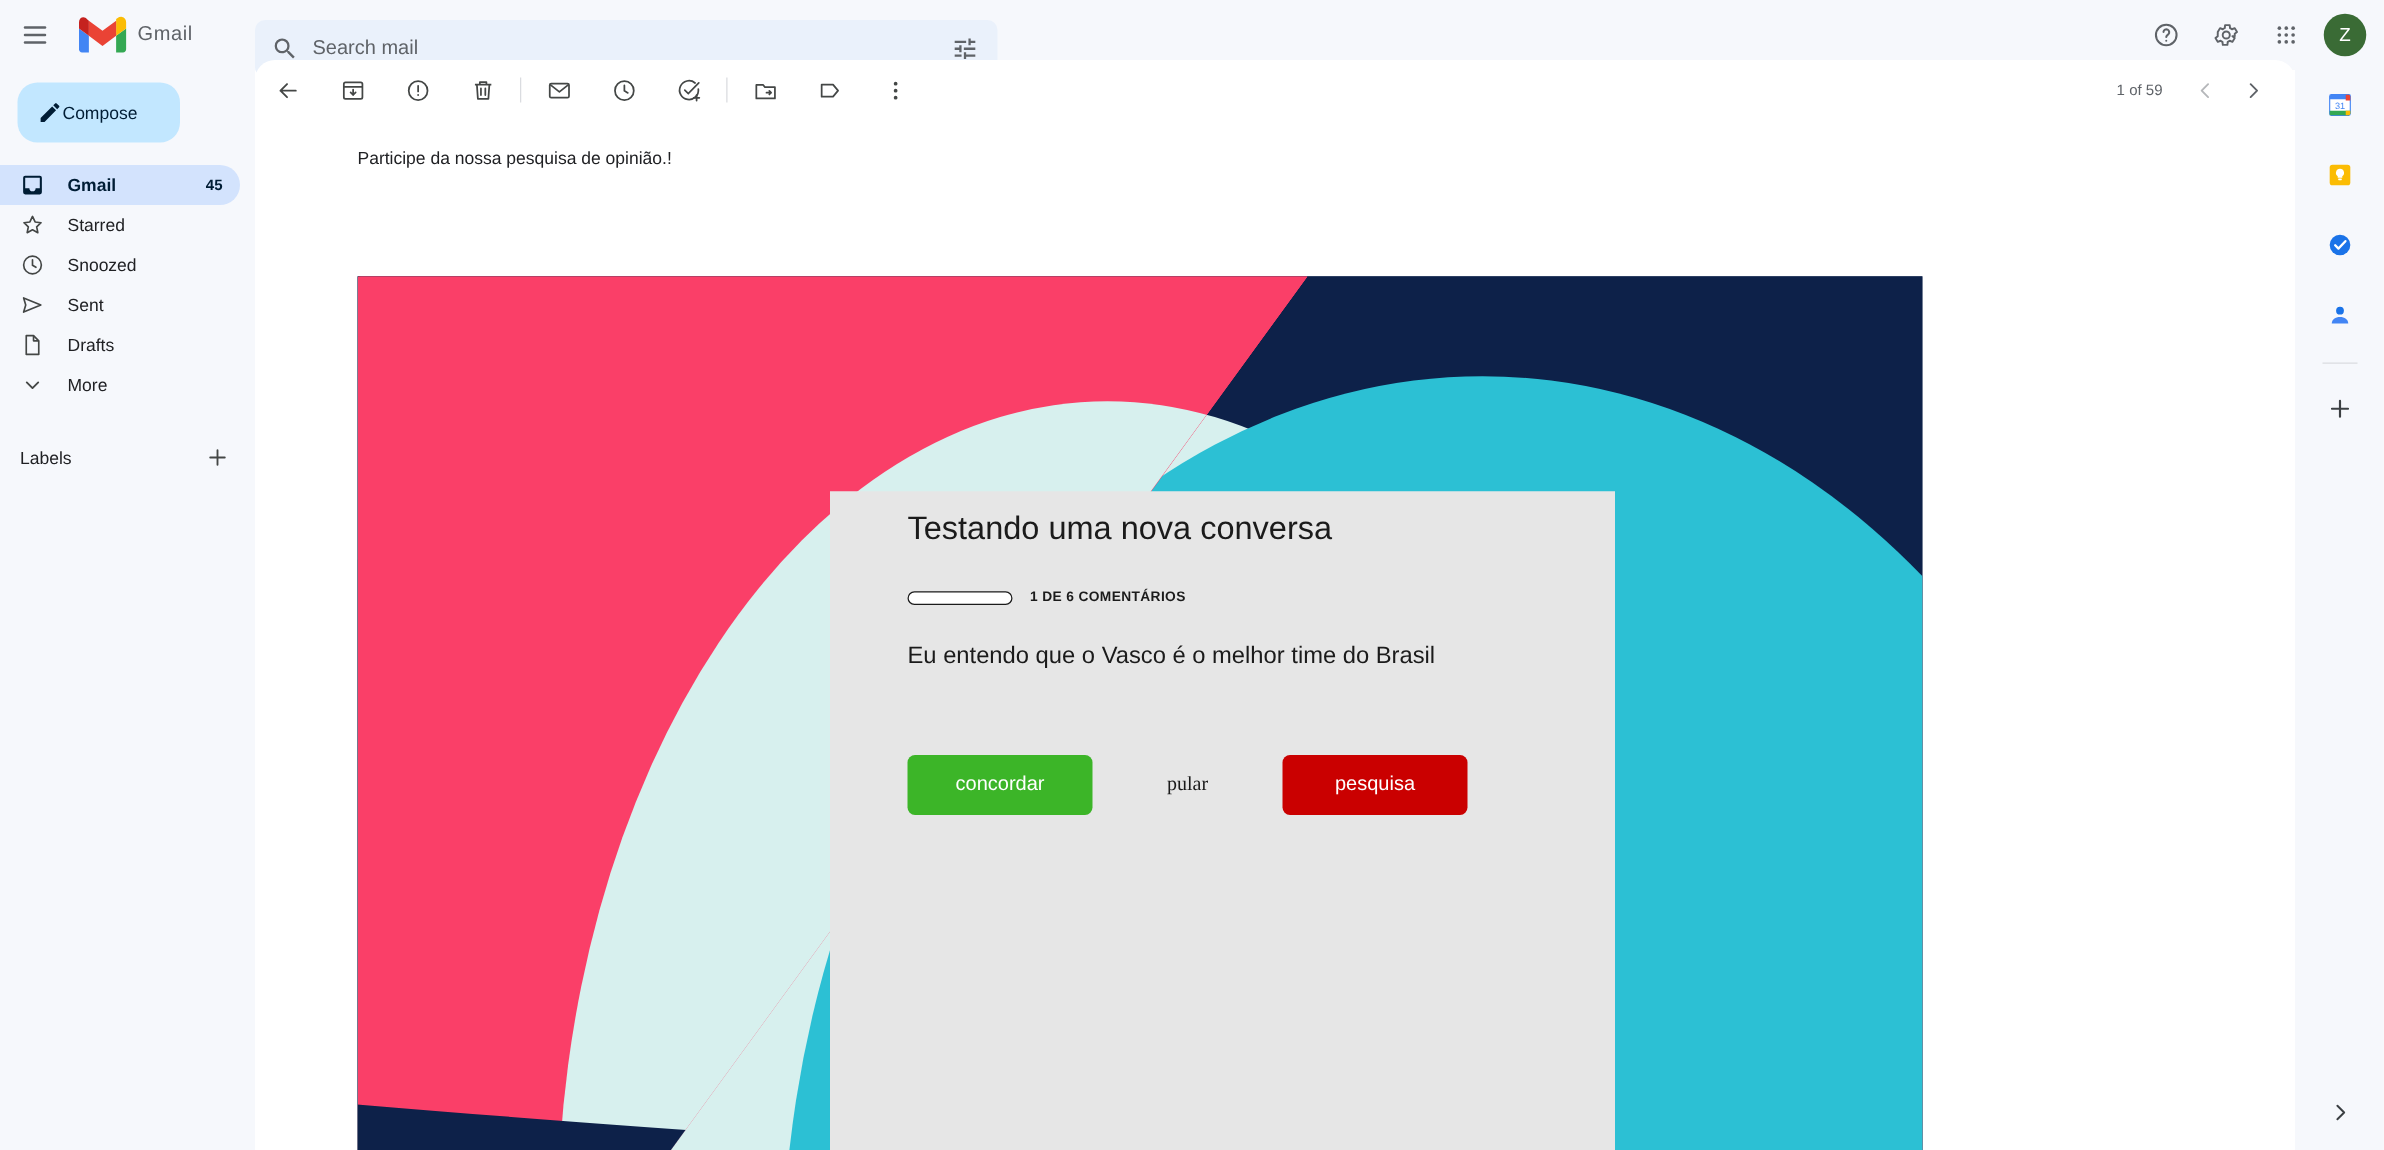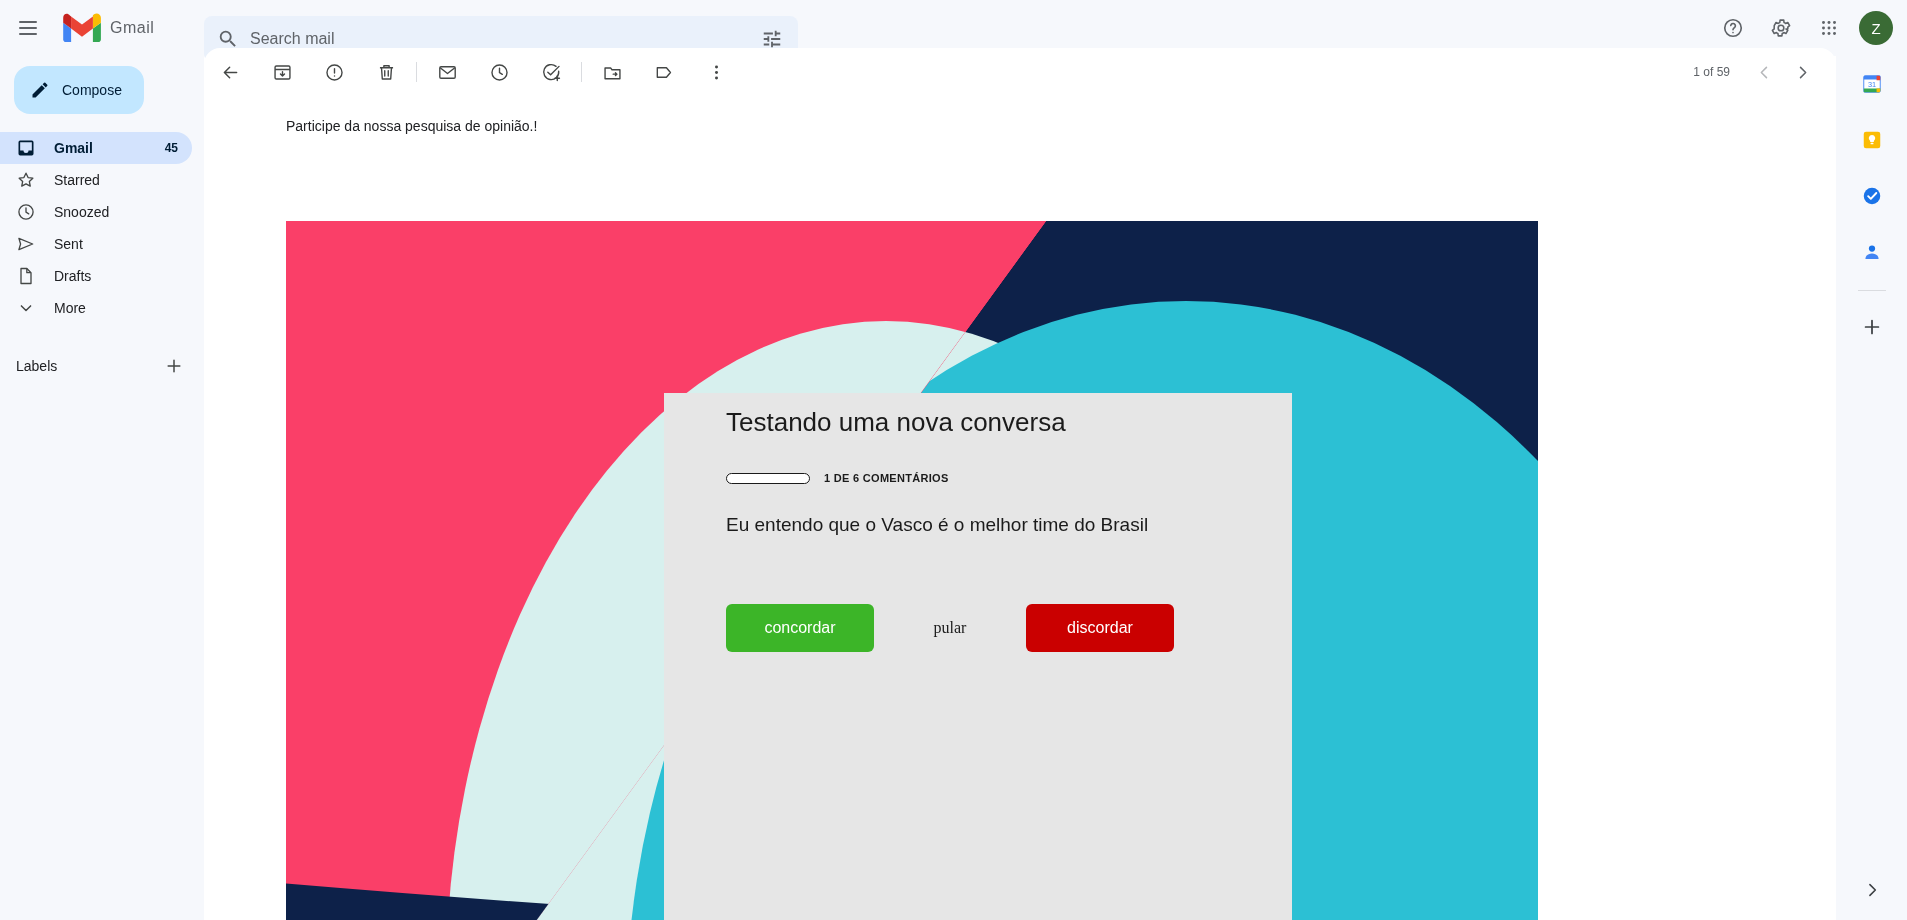--- a/index.html
+++ b/index.html
@@ -87,21 +87,21 @@
   #sidebar {
     position: absolute; left: 0; top: 56px;
     width: 204px; height: 864px;
     background: #f6f8fc;
   }
   .compose {
     margin: 10px 0 0 14px;
     width: 130px; height: 48px;
     background: #c2e7ff; color: #001d35;
     border: none; border-radius: 16px;
-    display: flex; align-items: center; gap: 12px;
+    display: flex; align-items: center; 
     padding-left: 16px; cursor: pointer;
     font-size: 14px; font-family: "Liberation Sans", sans-serif;
   }
 
   .nav-list { margin-top: 18px; }
   .nav-item {
     display: flex; align-items: center;
     height: 32px; margin-right: 12px;
     border-radius: 0 16px 16px 0;
     padding-left: 16px; cursor: pointer;
@@ -562,21 +562,21 @@
         <div class="progress-row">
           <div class="progress-bar"></div>
           <span class="progress-label">1 DE 6 COMENTÁRIOS</span>
         </div>
 
         <div class="card-comment">Eu entendo que o Vasco é o melhor time do Brasil</div>
 
         <div class="card-actions">
           <button class="btn-agree">concordar</button>
           <button class="btn-skip">pular</button>
-          <button class="btn-disagree">discordar</button>
+          <button class="btn-disagree">pesquisa</button>
         </div>
       </div>
     </div>
   </div>
 </div>
 
 <div id="rightrail">
 
   <div class="rail-btn">
     <svg width="22" height="22" viewBox="0 0 24 24">

